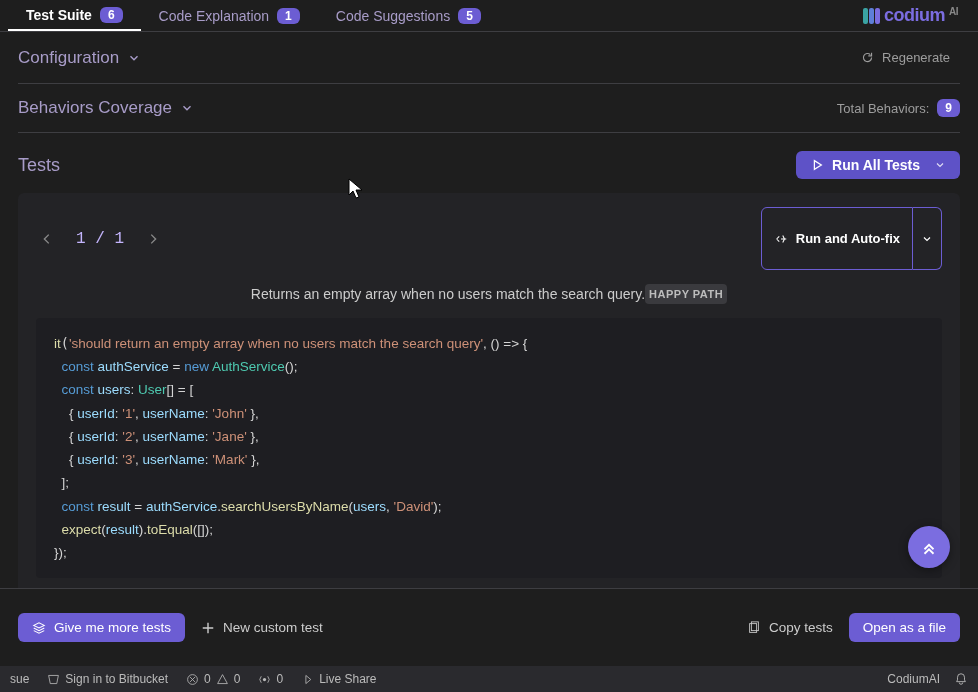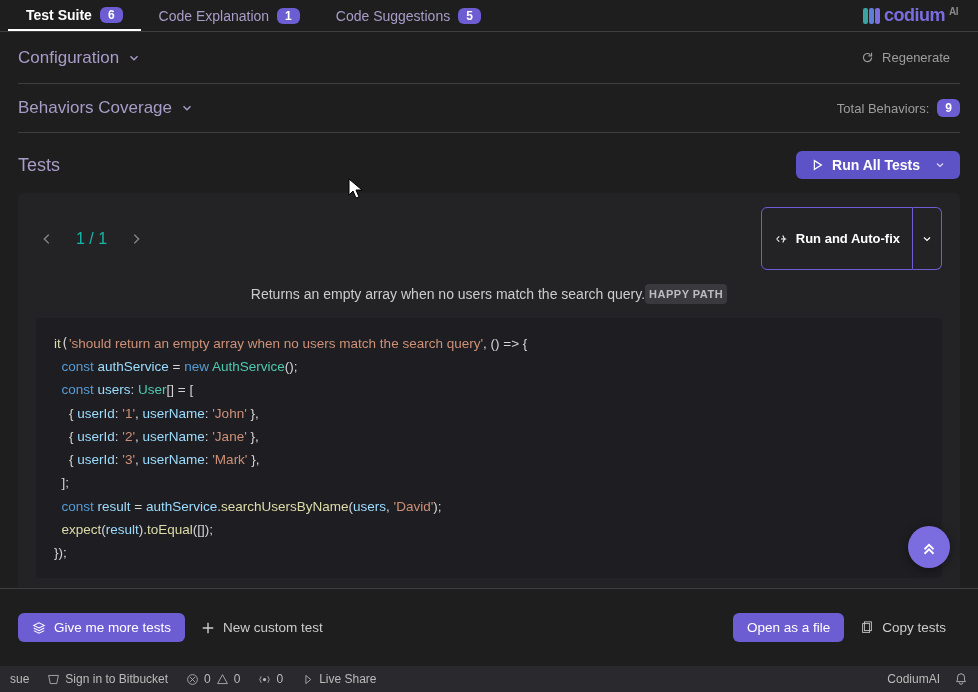--- a/index.html
+++ b/index.html
@@ -148,21 +148,21 @@
   </div>
 
   <div class="test-card">
     <div class="card-top">
       <div class="pager">
         <span class="pager-btn">
           <svg width="14" height="14" viewBox="0 0 16 16">
               <path d="M10 3L5 8l5 5" stroke="#888" stroke-width="1.6" fill="none"></path>
             </svg>
         </span>
-        <span style="color:#14b8a6;">1 / 1</span>
+        <span style="color:#c4b5fd;font-family:Liberation Mono, monospace;">1 / 1</span>
         <span class="pager-btn">
           <svg width="14" height="14" viewBox="0 0 16 16">
               <path d="M6 3l5 5-5 5" stroke="#888" stroke-width="1.6" fill="none"></path>
             </svg>
         </span>
       </div>
       <div class="run-autofix">
         <button class="run-autofix-main">
           <svg width="14" height="14" viewBox="0 0 16 16">
               <path d="M3 8l3-3m0 6l-3-3m5 0l6 0M10 4l2 4-2 4" stroke="#fff" stroke-width="1.2" fill="none"></path>
@@ -214,30 +214,30 @@
       </svg>
     <span>Give me more tests</span>
   </button>
   <button class="action-btn ghost">
     <svg width="14" height="14" viewBox="0 0 16 16">
         <path d="M8 2v12M2 8h12" stroke="#ccc" stroke-width="1.6"></path>
       </svg>
     <span>New custom test</span>
   </button>
   <div class="spacer"></div>
-  <button class="action-btn primary">
-    <span>Open as a file</span>
-  </button>
   <button class="action-btn ghost">
     <svg width="14" height="14" viewBox="0 0 16 16">
         <rect x="3" y="3" width="8" height="10" stroke="#ccc" fill="none"></rect>
         <rect x="5" y="1" width="8" height="10" stroke="#ccc" fill="none"></rect>
       </svg>
     <span>Copy tests</span>
   </button>
+  <button class="action-btn primary">
+    <span>Open as a file</span>
+  </button>
 </div>
 
 <div class="status-bar">
   <span class="status-item">sue</span>
   <span class="status-item">
     <svg width="13" height="13" viewBox="0 0 16 16">
         <path d="M2 3h12l-2 10H4z" stroke="#bbb" fill="none"></path>
       </svg>
     <span>Sign in to Bitbucket</span>
   </span>

